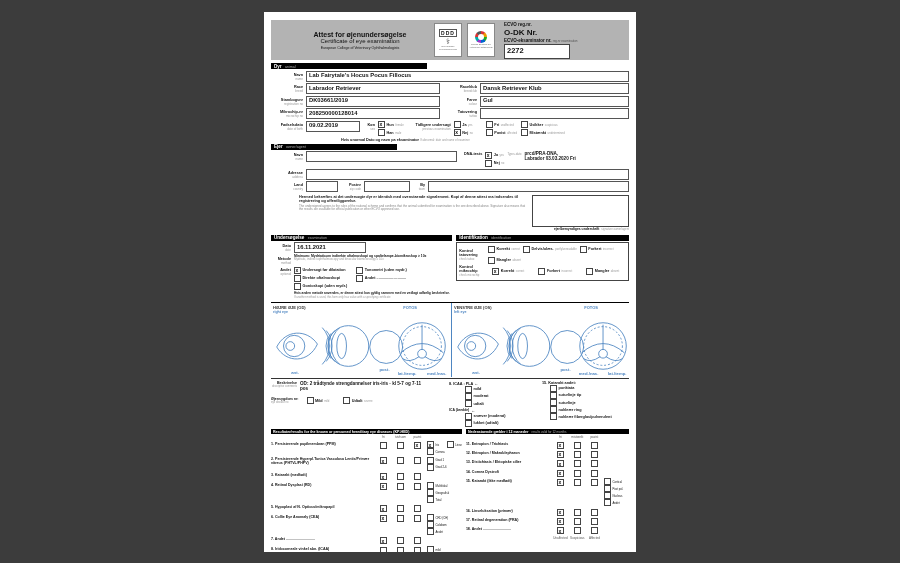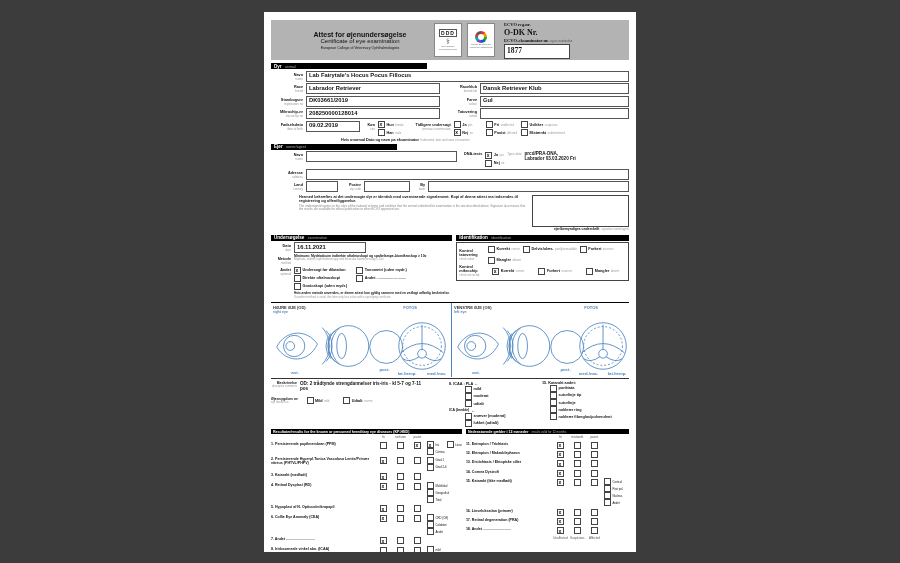--- a/index.html
+++ b/index.html
@@ -17,21 +17,21 @@
   .ht3{font-size:3.6px;margin-top:2px;}
   .logobox{background:#fff;border:0.5px solid #888;width:26px;height:32px;display:flex;flex-direction:column;
            align-items:center;justify-content:center;gap:1px;}
   .ddd{font-size:5px;font-weight:bold;letter-spacing:1px;border:0.5px solid #555;padding:0 1px;}
   .snake{font-size:8px;color:#444;line-height:7px;}
   .logocap{font-size:2.4px;color:#666;text-align:center;line-height:2.6px;}
   .ring{width:12px;height:12px;border-radius:50%;
         background:conic-gradient(#d33 0 12%,#e90 12% 24%,#2a2 24% 37%,#06c 37% 50%,#93c 50% 62%,#0aa 62% 75%,#d33 75% 87%,#555 87% 100%);
         position:relative;}
   .ring::after{content:"";position:absolute;left:3px;top:3px;width:6px;height:6px;border-radius:50%;background:#fff;}
-  .hreg{flex:1;padding-left:4px;font-family:Liberation Serif, serif;}
+  .hreg{flex:1;padding-left:4px;}
   .hreg .l1{font-size:4.5px;font-weight:bold;}
   .hreg .l2{font-size:8px;font-weight:bold;margin:1px 0;}
   .hreg .l3{font-size:4.5px;font-weight:bold;display:inline;}
   .hreg .l3s{font-size:3px;color:#555;}
   .regbox{background:#fff;border:0.5px solid #444;width:60px;height:11px;font-size:7.5px;font-weight:bold;
           padding:1px 2px;margin-top:1px;}
 
   
   .bar{background:#000;color:#fff;font-size:4.6px;font-weight:bold;padding:0.5px 3px;display:inline-block;}
   .bar .en{color:#aaa;font-weight:normal;margin-left:2px;font-size:3.6px;}
@@ -135,21 +135,21 @@
         <span class="ring"></span>
         <span class="logocap">Dansk Selskab for Veterinær Oftalmologi</span>
       </div>
       <div class="hreg">
         <div class="l1">ECVO reg.nr.</div>
         <div class="l2">O-DK Nr.</div>
         <div>
           <span class="l3">ECVO-eksaminator nr.</span>
           <span class="l3s">reg.nr examination</span>
         </div>
-        <div class="regbox">1877</div>
+        <div class="regbox">2272</div>
       </div>
     </div>
 
     <div style="margin-top:3px;">
       <span class="bar" style="width:150px;">
         <span>Dyr</span>
         <span class="en">animal</span>
       </span>
     </div>
 

